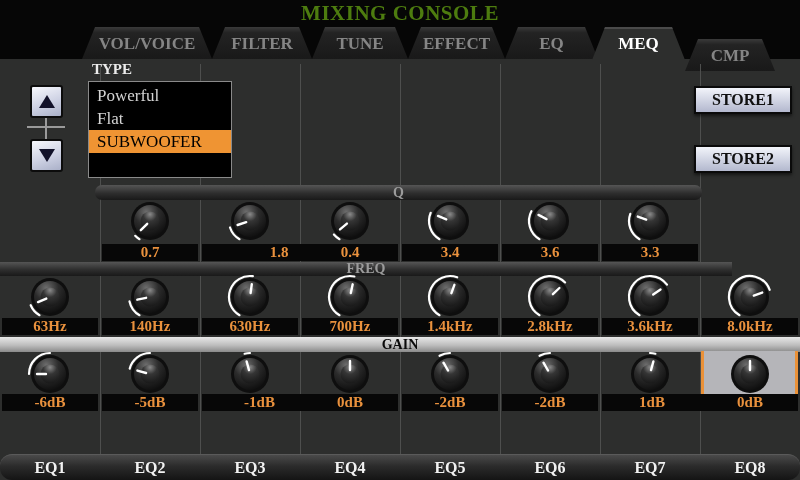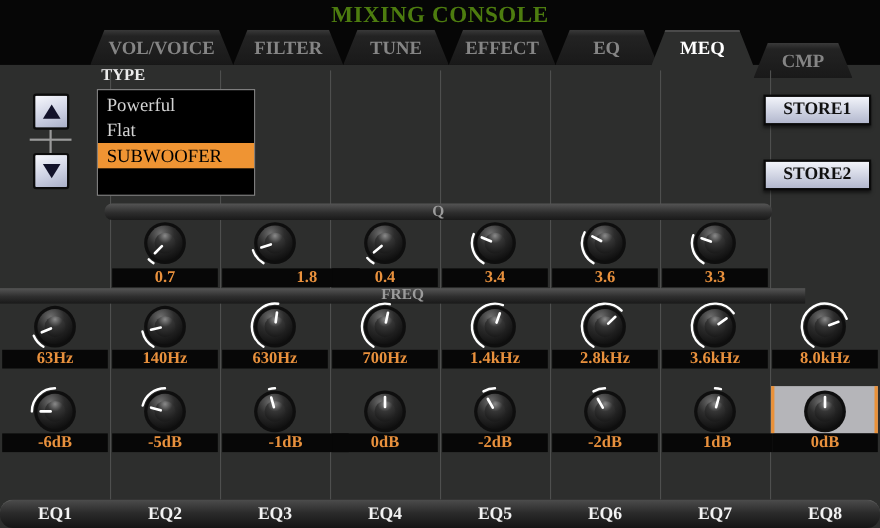--- a/index.html
+++ b/index.html
@@ -118,20 +118,21 @@
   </div>
   <div class="navbtn" style="top:139px;">
     <span class="tri-down"></span>
   </div>
 
   <div class="store" style="top:86px;">STORE1</div>
   <div class="store" style="top:145px;">STORE2</div>
 
   <div class="rowbar rounded" style="left:95px;top:185px;width:607px;">Q</div>
   <div class="rowbar" style="left:0;top:262px;width:732px;height:14px;line-height:14px;">FREQ</div>
+  <div class="rowbar light" style="left:0;top:337px;width:800px;">GAIN</div>
 
   <div class="selcell"></div>
 
   <div id="knobarea">
       <div class="vstrip" style="left: 102px; top: 244px; width: 96px;">0.7</div>
       <svg viewBox="0 0 56 48" class="knob" style="left: 122px; top: 197px;">
         <circle cx="28" cy="24" r="19" fill="#0e0e0e"></circle>
         <circle cx="28" cy="24" r="16" fill="url(#kbody)"></circle>
         <circle cx="28" cy="24" r="9.5" fill="url(#kcap)"></circle>
         <path d="M 17.5 42.2 A 21 21 0 0 1 13.2 38.8" fill="none" stroke="#ffffff" stroke-width="2.2" stroke-linecap="round"></path>

